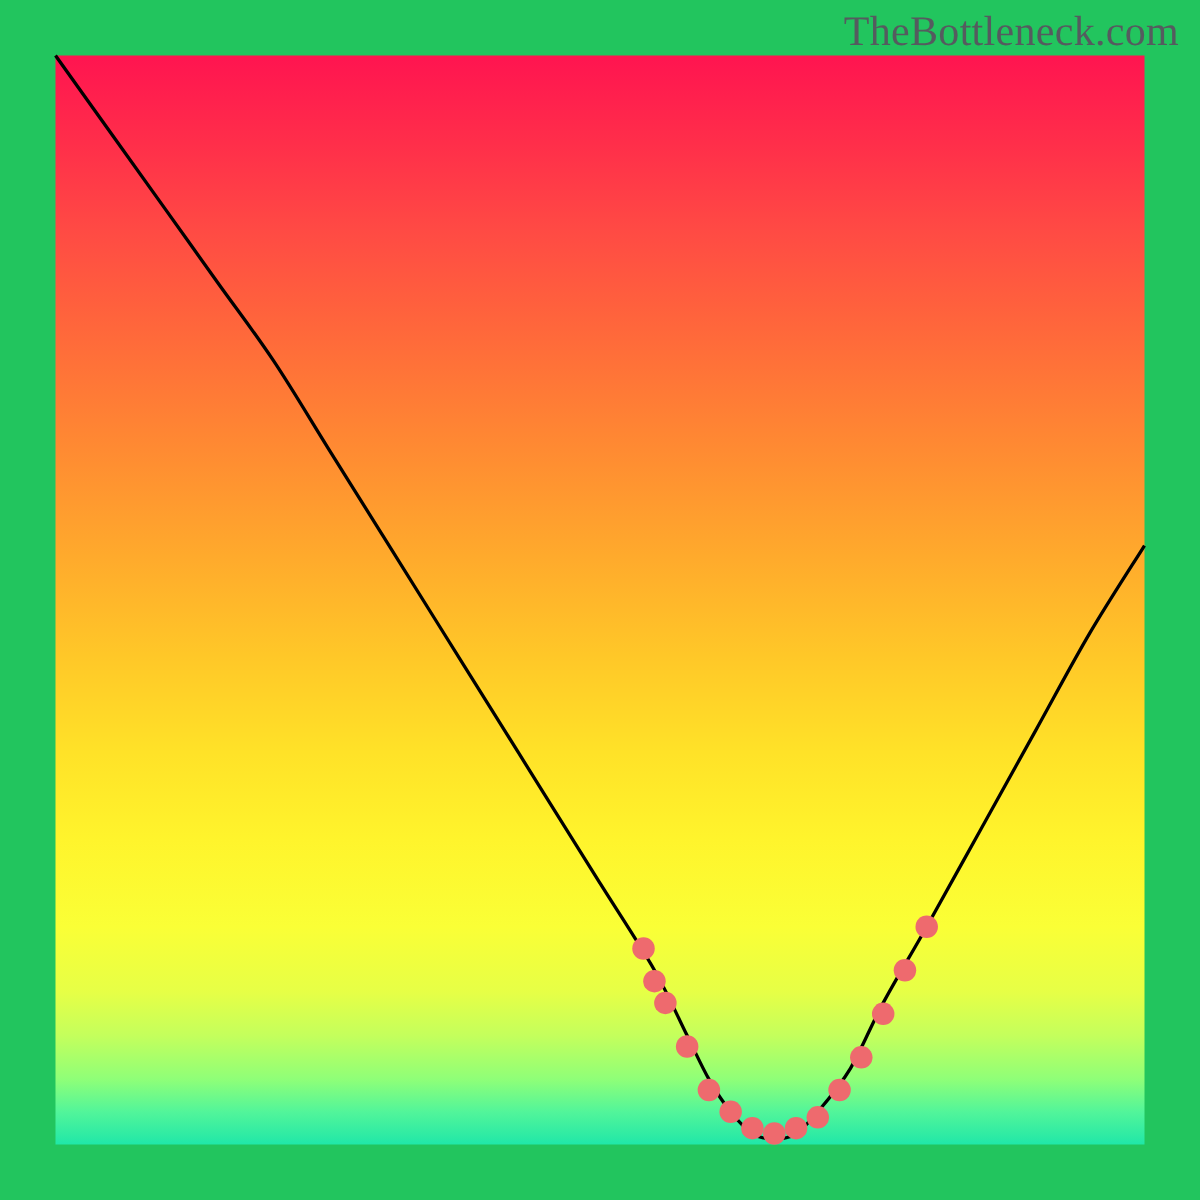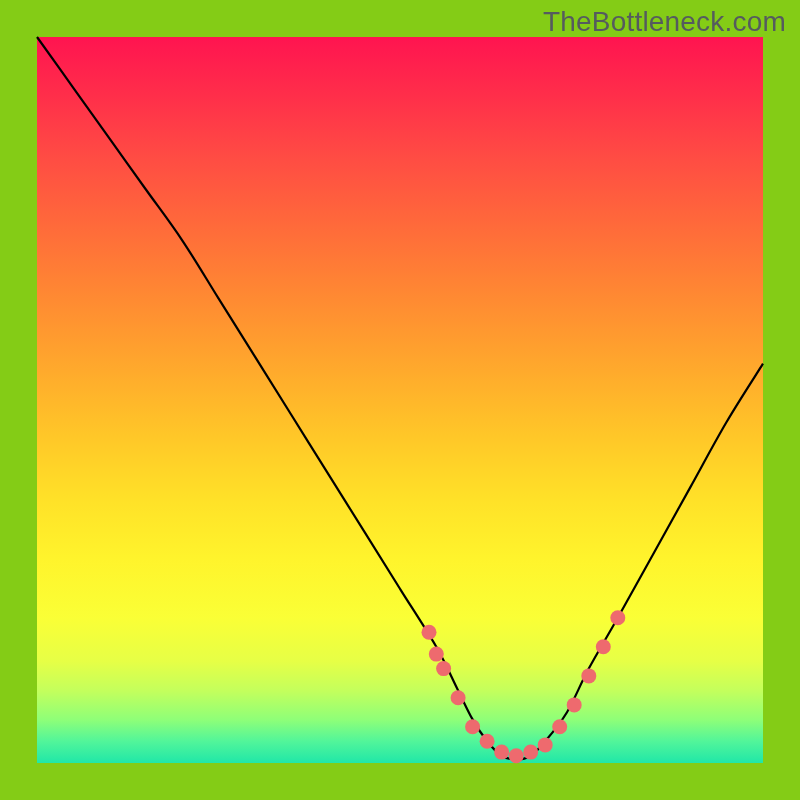--- a/index.html
+++ b/index.html
@@ -8,21 +8,22 @@
     width: 800px;
     height: 800px;
     background: #000;
     overflow: hidden;
     font-family: Arial, Helvetica, sans-serif;
   }
   .frame {
     position: relative;
     width: 800px;
     height: 800px;
-    background: #84cc16;
+    background: #22c55e;
+    font-family: Liberation Serif, serif;
   }
   .watermark {
     position: absolute;
     top: 6px;
     right: 14px;
     font-size: 28px;
     font-weight: 500;
     color: #555b5f;
     letter-spacing: 0.2px;
     z-index: 50;

